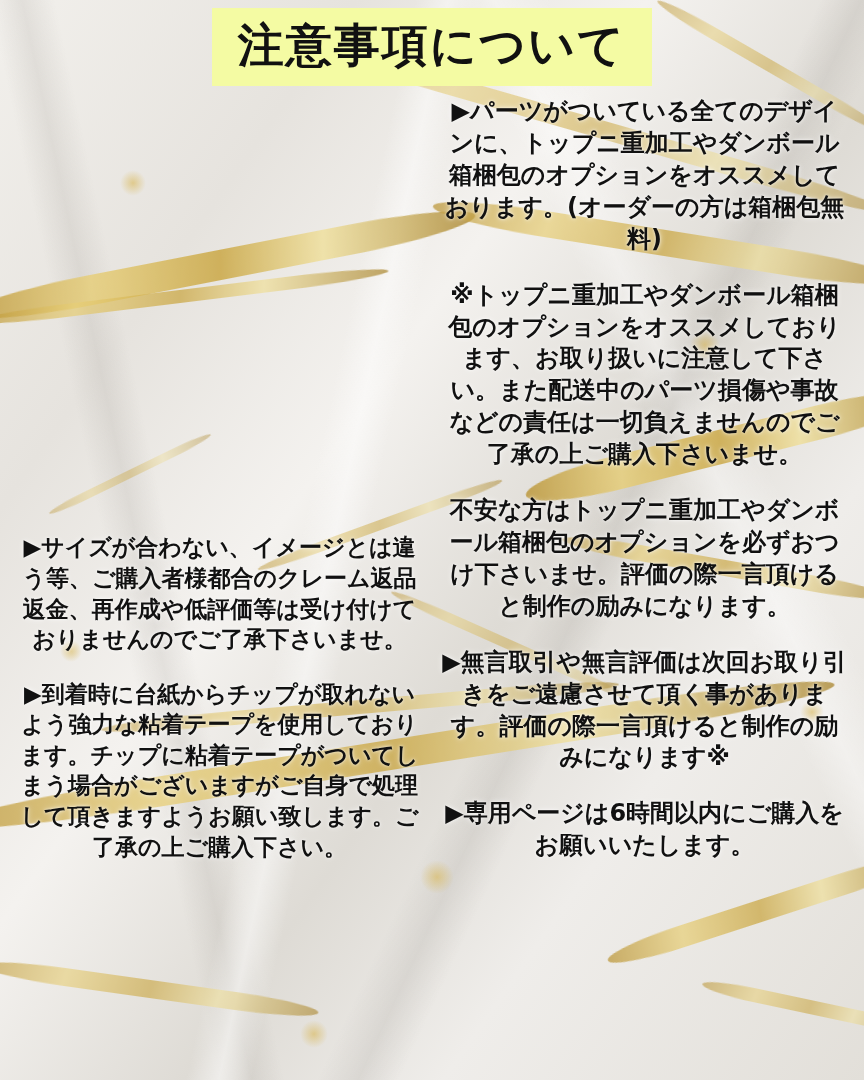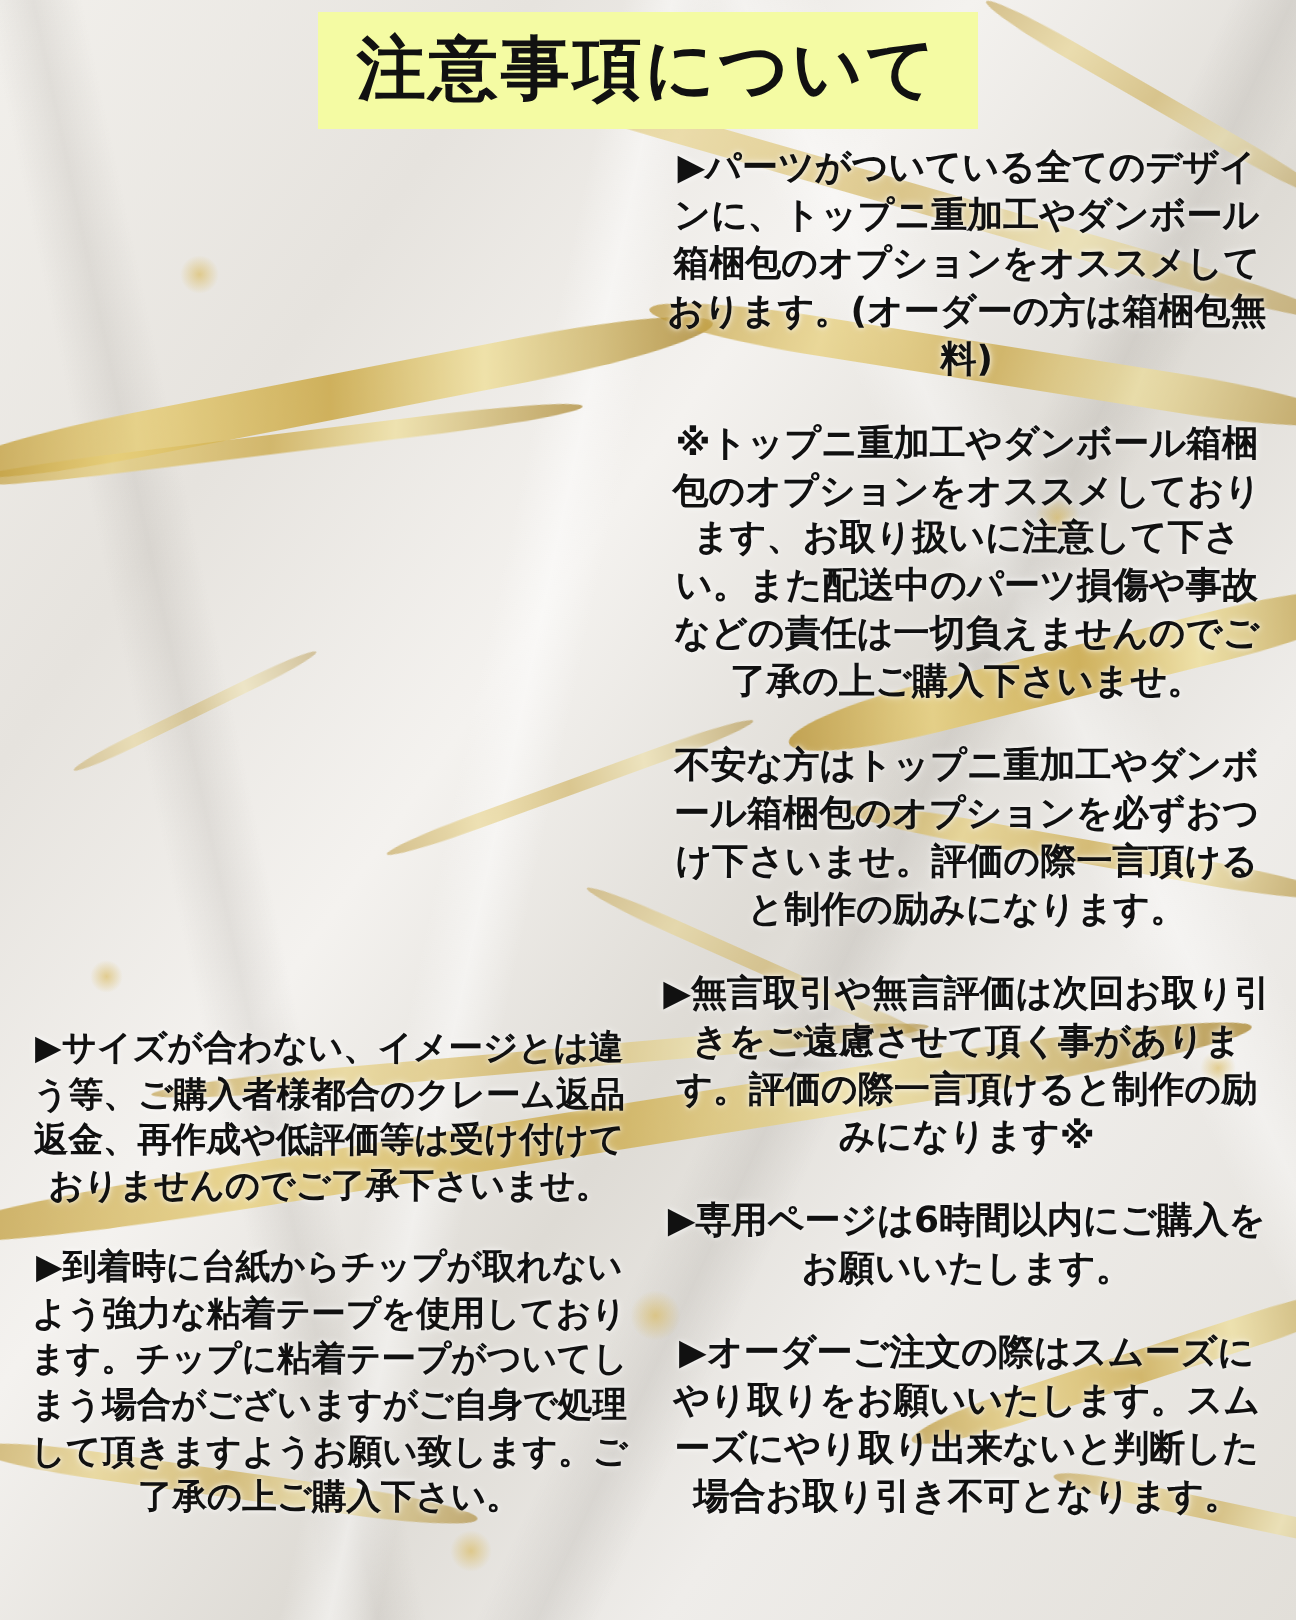--- a/index.html
+++ b/index.html
@@ -162,18 +162,17 @@
         <p class="para">▶サイズが合わない、イメージとは違う等、ご購入者様都合のクレーム返品返金、再作成や低評価等は受け付けておりませんのでご了承下さいませ。</p>
         <p class="para">▶到着時に台紙からチップが取れないよう強力な粘着テープを使用しております。チップに粘着テープがついてしまう場合がございますがご自身で処理して頂きますようお願い致します。ご了承の上ご購入下さい。</p>
       </div>
 
       <div class="col col-right">
         <p class="para">▶パーツがついている全てのデザインに、トップニ重加工やダンボール箱梱包のオプションをオススメしております。(オーダーの方は箱梱包無料)</p>
         <p class="para">※トップニ重加工やダンボール箱梱包のオプションをオススメしております、お取り扱いに注意して下さい。また配送中のパーツ損傷や事故などの責任は一切負えませんのでご了承の上ご購入下さいませ。</p>
         <p class="para">不安な方はトップニ重加工やダンボール箱梱包のオプションを必ずおつけ下さいませ。評価の際一言頂けると制作の励みになります。</p>
         <p class="para">▶無言取引や無言評価は次回お取り引きをご遠慮させて頂く事があります。評価の際一言頂けると制作の励みになります※</p>
         <p class="para">▶専用ページは6時間以内にご購入をお願いいたします。</p>
-        <p class="para">▶オーダーご注文の際はスムーズにやり取りをお願いいたします。スムーズにやり取り出来ないと判断した場合お取り引き不可となります。</p>
       </div>
 
     </div>
   </div>
 </div>
 
 </body></html>

